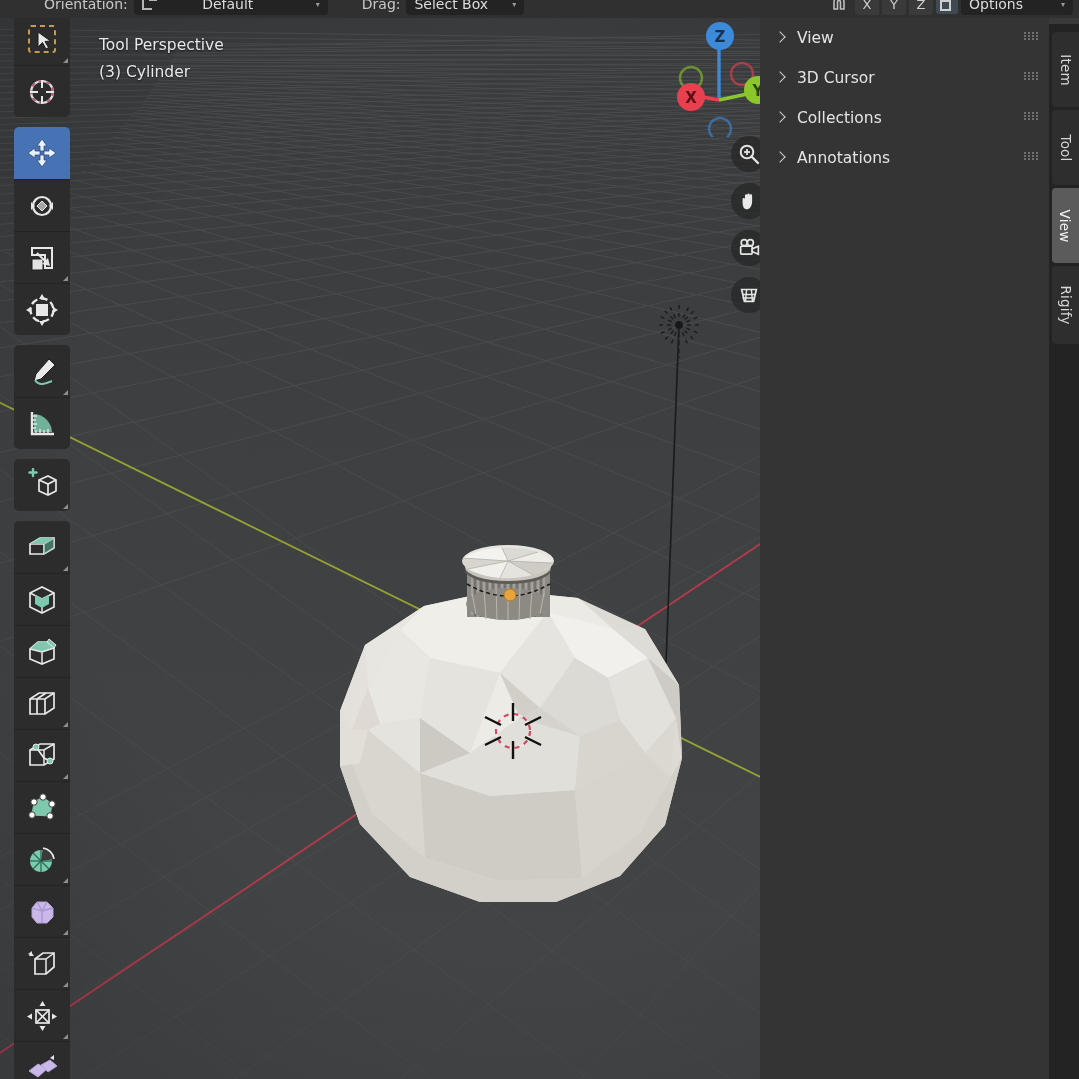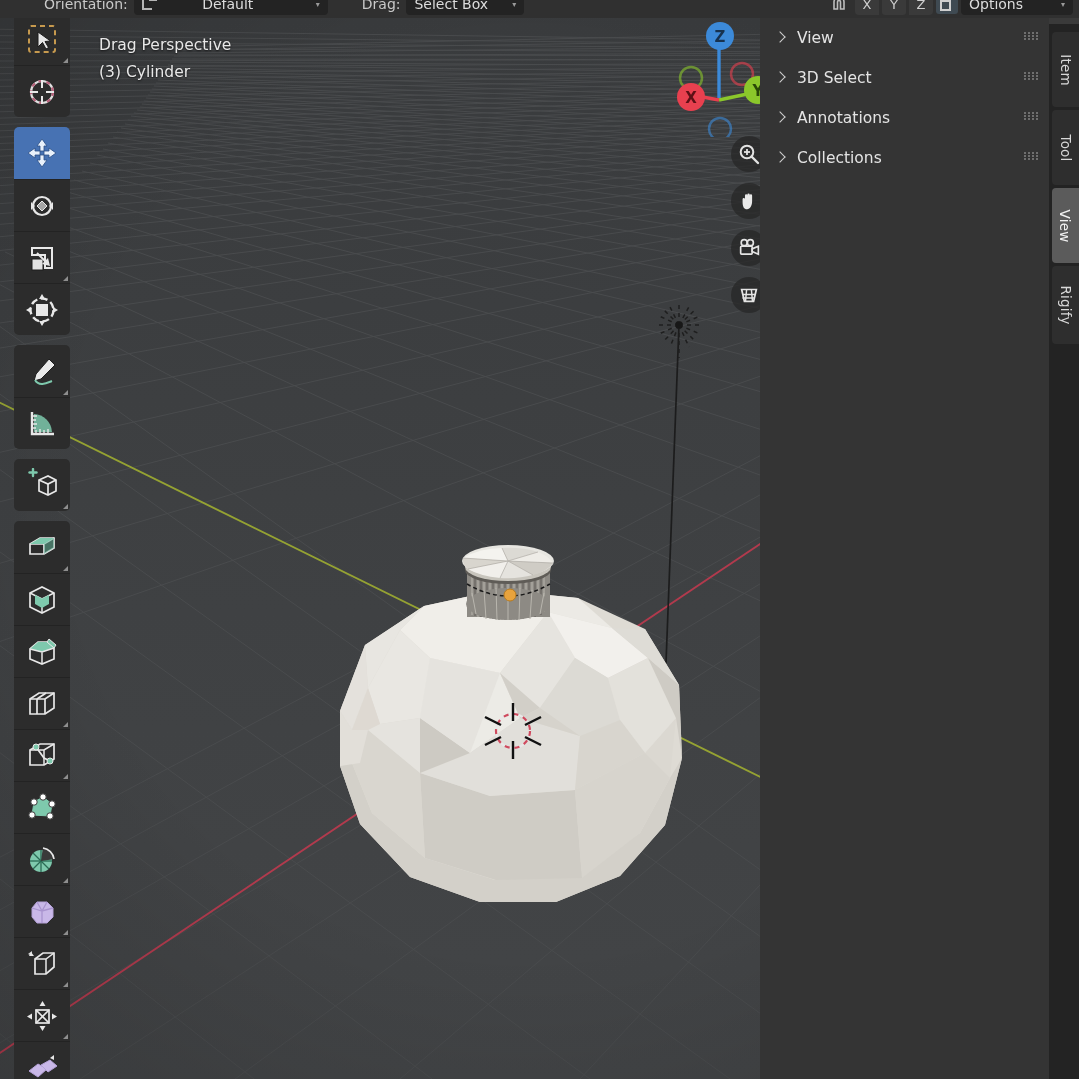--- a/index.html
+++ b/index.html
@@ -368,21 +368,21 @@
             <line x1="485" y1="727" x2="501" y2="719"></line>
             <line x1="525" y1="707" x2="541" y2="699"></line>
           </g>
         </g>
 
         <rect x="0" y="0" width="1053" height="1061" fill="url(#vign)"></rect>
       </g>
     </svg>
 
     <div class="vp-text">
-      <div>Drag Perspective</div>
+      <div>Tool Perspective</div>
       <div>(3) Cylinder</div>
     </div>
   </div>
 
   <div class="toolbar">
 
     <div class="tgroup">
       <div class="tbtn">
         <svg width="34" height="34" viewBox="0 0 34 34">
           <rect x="4" y="4" width="26" height="26" rx="2" fill="none" stroke="#c79a4e" stroke-width="2" stroke-dasharray="5 4"></rect>
@@ -674,21 +674,39 @@
           <i style="left:8px;top:3px"></i>
           <i style="left:12px;top:3px"></i>
         <i style="left:0;top:6px"></i>
           <i style="left:4px;top:6px"></i>
           <i style="left:8px;top:6px"></i>
           <i style="left:12px;top:6px"></i>
       </span>
     </div>
     <div class="panel-row">
       <span class="chev"></span>
-      <span>3D Select</span>
+      <span>3D Cursor</span>
+      <span class="grip">
+        <i style="left:0;top:0"></i>
+          <i style="left:4px;top:0"></i>
+          <i style="left:8px;top:0"></i>
+          <i style="left:12px;top:0"></i>
+        <i style="left:0;top:3px"></i>
+          <i style="left:4px;top:3px"></i>
+          <i style="left:8px;top:3px"></i>
+          <i style="left:12px;top:3px"></i>
+        <i style="left:0;top:6px"></i>
+          <i style="left:4px;top:6px"></i>
+          <i style="left:8px;top:6px"></i>
+          <i style="left:12px;top:6px"></i>
+      </span>
+    </div>
+    <div class="panel-row">
+      <span class="chev"></span>
+      <span>Collections</span>
       <span class="grip">
         <i style="left:0;top:0"></i>
           <i style="left:4px;top:0"></i>
           <i style="left:8px;top:0"></i>
           <i style="left:12px;top:0"></i>
         <i style="left:0;top:3px"></i>
           <i style="left:4px;top:3px"></i>
           <i style="left:8px;top:3px"></i>
           <i style="left:12px;top:3px"></i>
         <i style="left:0;top:6px"></i>
@@ -708,38 +726,20 @@
         <i style="left:0;top:3px"></i>
           <i style="left:4px;top:3px"></i>
           <i style="left:8px;top:3px"></i>
           <i style="left:12px;top:3px"></i>
         <i style="left:0;top:6px"></i>
           <i style="left:4px;top:6px"></i>
           <i style="left:8px;top:6px"></i>
           <i style="left:12px;top:6px"></i>
       </span>
     </div>
-    <div class="panel-row">
-      <span class="chev"></span>
-      <span>Collections</span>
-      <span class="grip">
-        <i style="left:0;top:0"></i>
-          <i style="left:4px;top:0"></i>
-          <i style="left:8px;top:0"></i>
-          <i style="left:12px;top:0"></i>
-        <i style="left:0;top:3px"></i>
-          <i style="left:4px;top:3px"></i>
-          <i style="left:8px;top:3px"></i>
-          <i style="left:12px;top:3px"></i>
-        <i style="left:0;top:6px"></i>
-          <i style="left:4px;top:6px"></i>
-          <i style="left:8px;top:6px"></i>
-          <i style="left:12px;top:6px"></i>
-      </span>
-    </div>
   </div>
 
   <div class="vtabs">
     <div class="vt-topcap"></div>
     <div class="vtab" style="top:14px;height:75px;">
       <span>Item</span>
     </div>
     <div class="vtab" style="top:92px;height:75px;">
       <span>Tool</span>
     </div>

